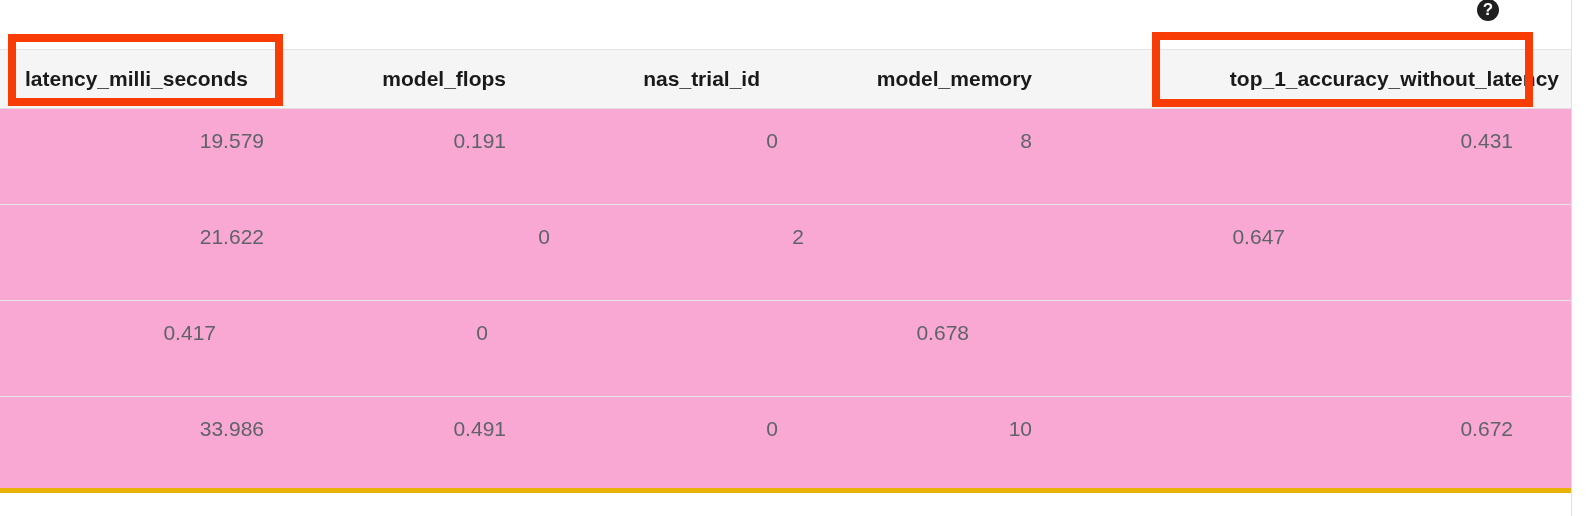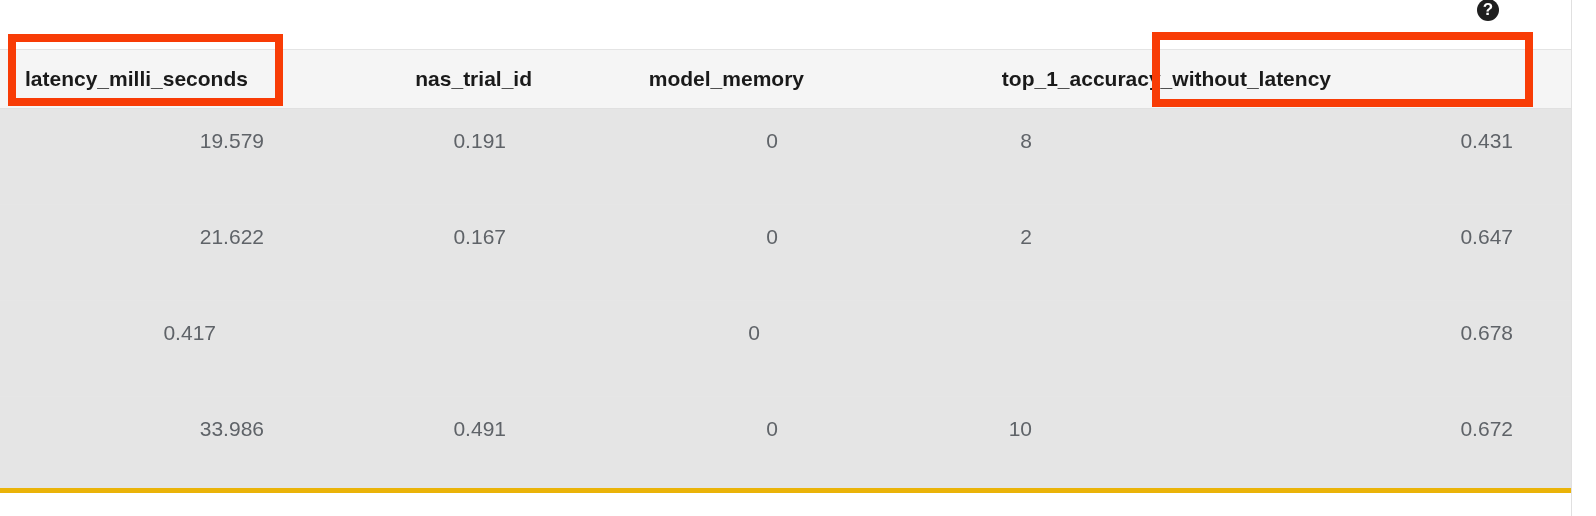--- a/index.html
+++ b/index.html
@@ -109,23 +109,22 @@
   }
 
   .row {
     position: relative;
     width: 1571px;
     height: 96px;
     box-sizing: border-box;
     display: flex;
     align-items: flex-start;
     border-bottom: 1px solid #e6e6e6;
-    background: #e5e5e5;
+    background: #f9a8d4;
     cursor: pointer;
-    justify-content: space-between;
   }
   .row:last-child { border-bottom: 5px solid #eab308; }
 
   .td {
     box-sizing: border-box;
     font-size: 21px;
     color: #5f6368;
     white-space: nowrap;
     display: flex;
     align-items: center;
@@ -165,38 +164,38 @@
   <div class="top-strip">
     <div class="help-icon">?</div>
   </div>
 
   <div class="vertical-divider"></div>
 
   <div class="table">
 
     <div class="table-header">
       <div class="th left c0">latency_milli_seconds</div>
+      <div class="th right c1">model_flops</div>
       <div class="th right c3">nas_trial_id</div>
       <div class="th right c2">model_memory</div>
       <div class="th right c4">top_1_accuracy_without_latency</div>
     </div>
 
     <div class="table-body">
 
       <div class="row">
         <div class="td c0">19.579</div>
         <div class="td c1">0.191</div>
         <div class="td c2">0</div>
         <div class="td c3">8</div>
         <div class="td c4">0.431</div>
       </div>
 
       <div class="row">
         <div class="td c0">21.622</div>
-        <div class="td c1">0.167</div>
         <div class="td c2">0</div>
         <div class="td c3">2</div>
         <div class="td c4">0.647</div>
       </div>
 
       <div class="row">
         <div class="td c1">0.417</div>
         <div class="td c2">0</div>
         <div class="td c4">0.678</div>
       </div>

